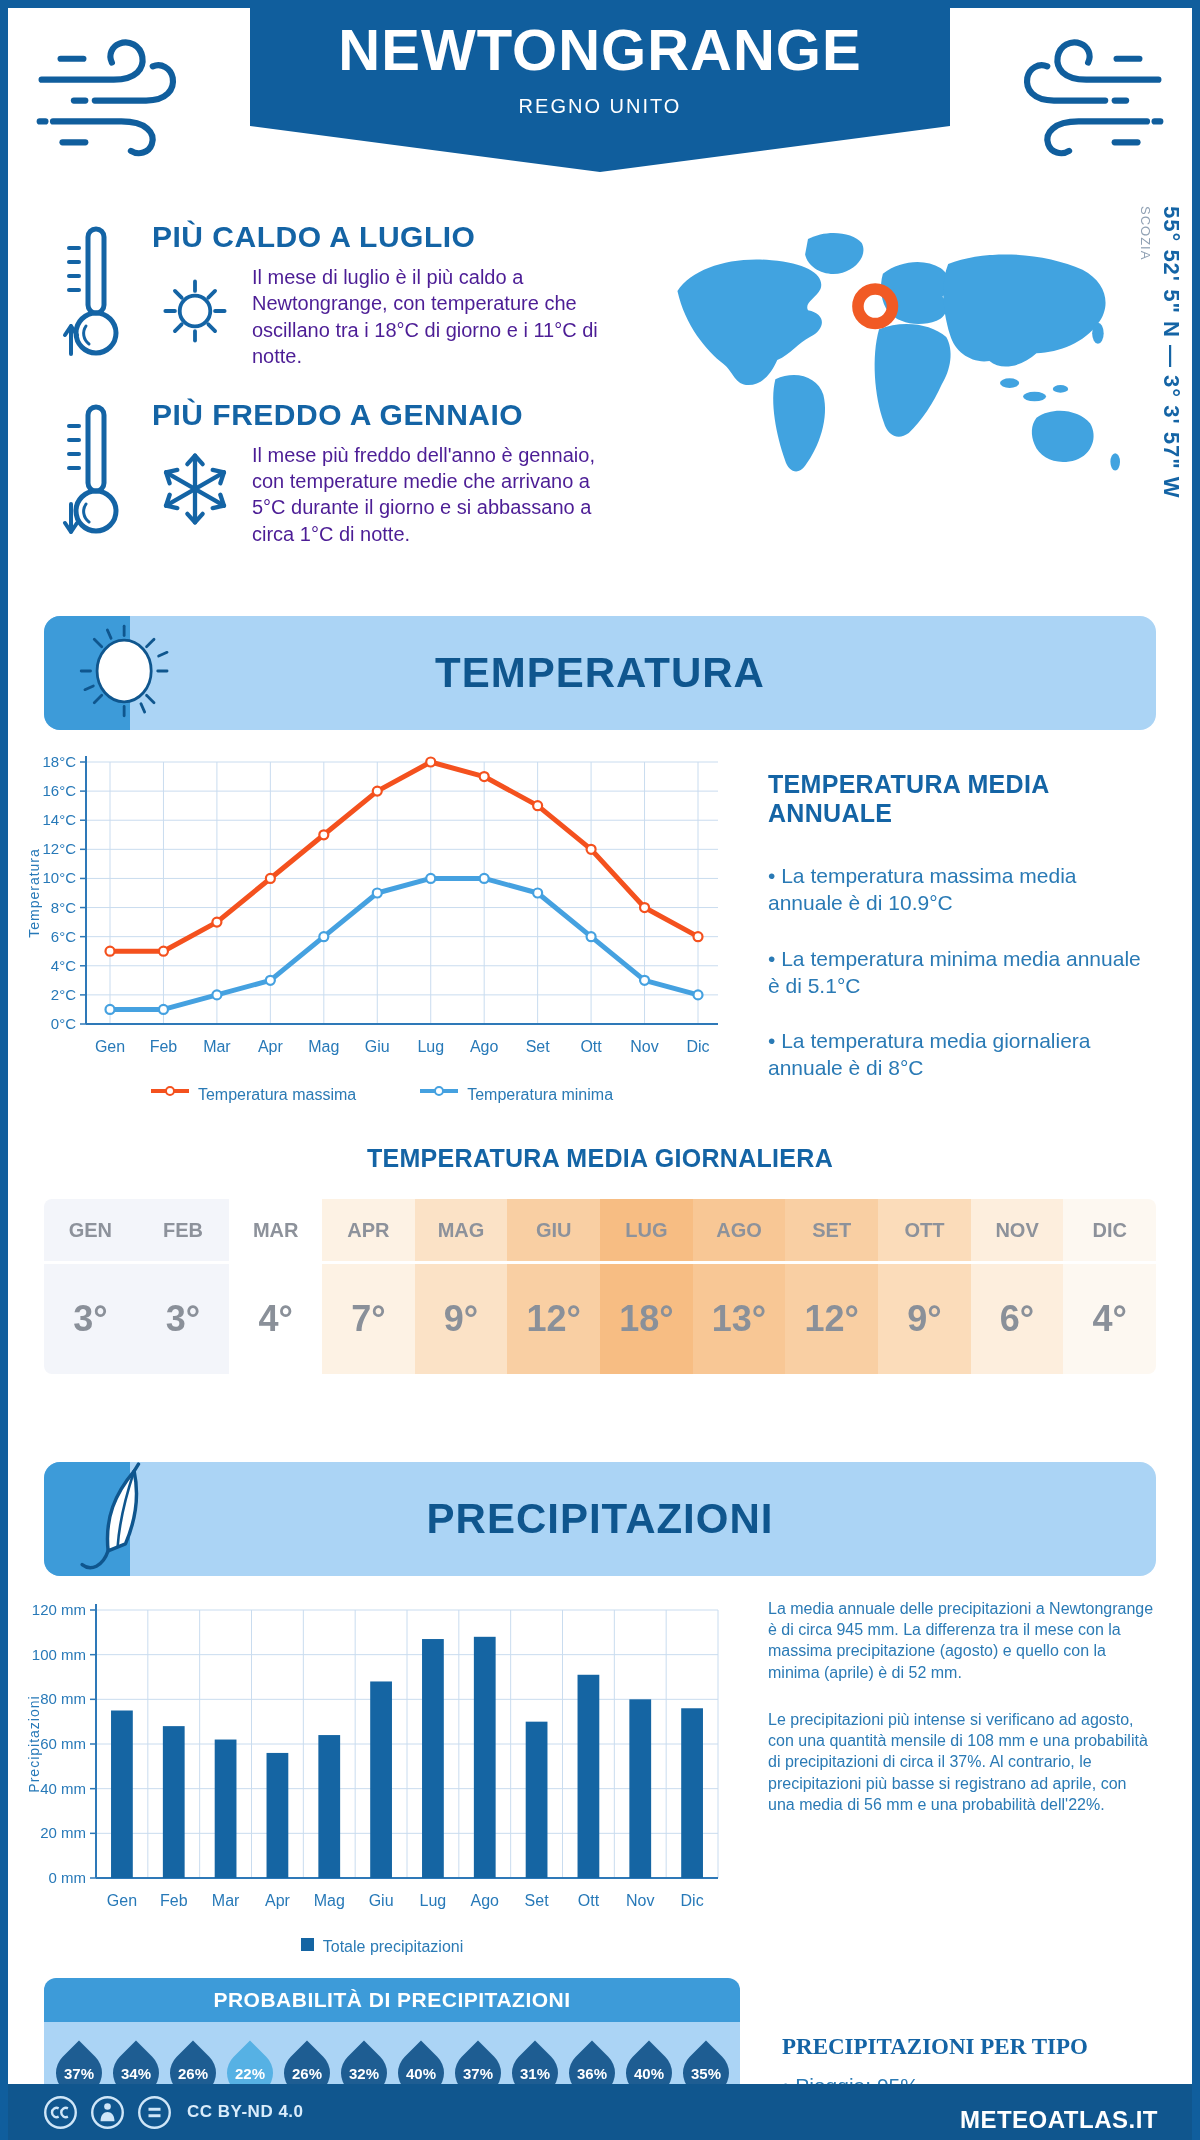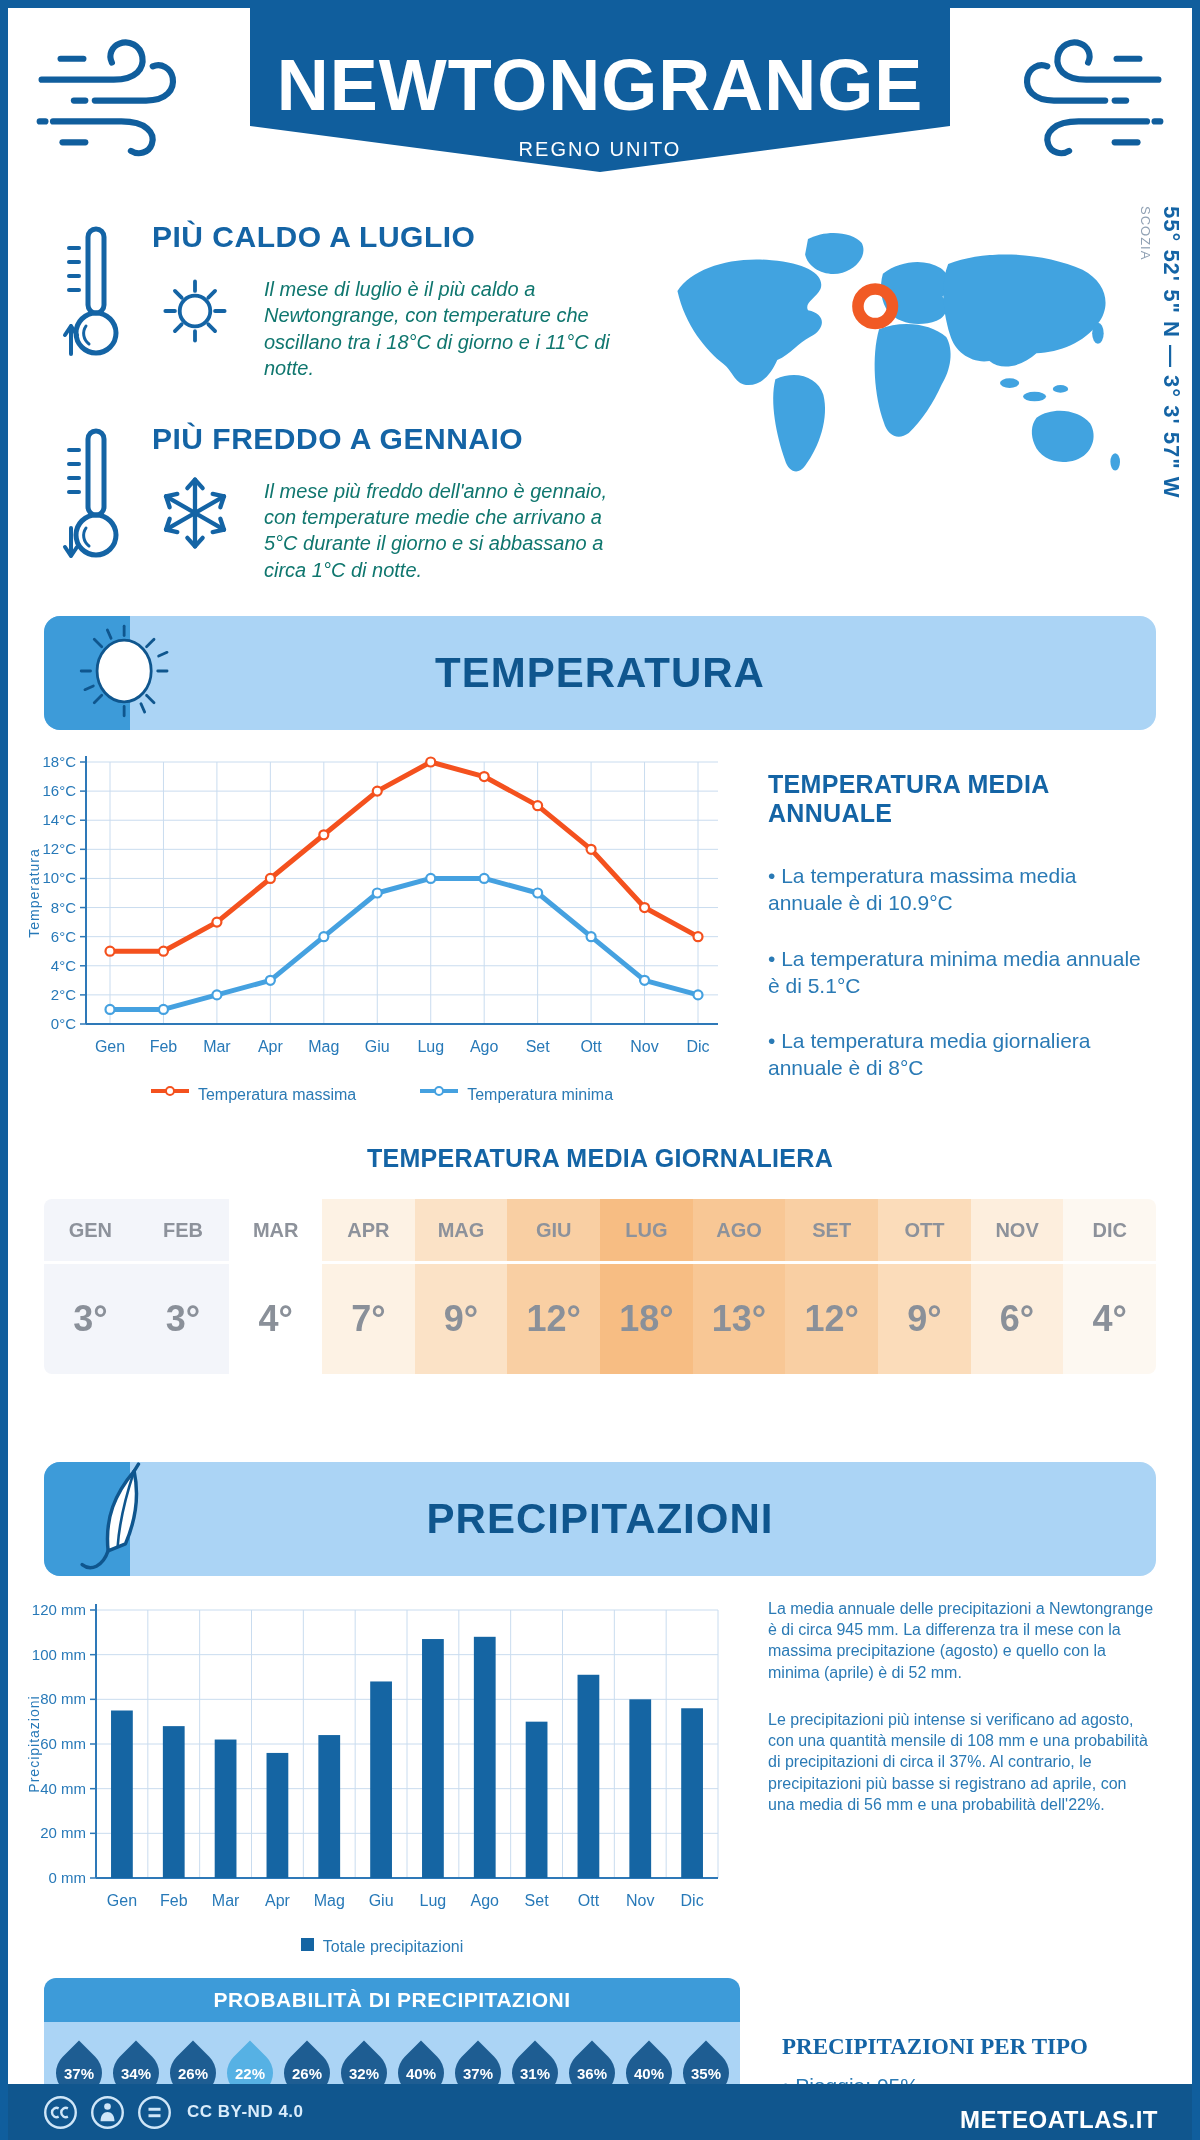--- a/index.html
+++ b/index.html
@@ -9,32 +9,32 @@
   svg{font-family:"Liberation Sans",sans-serif;}
 
   
   .header{position:relative;height:172px;}
   .wind{position:absolute;top:18px;width:152px;height:132px;}
   .wind.left{left:26px;}
   .wind.right{right:26px;transform:scaleX(-1);}
   .banner{position:absolute;left:50%;transform:translateX(-50%);top:0;width:700px;height:164px;
           background:#105e9d;clip-path:polygon(0 0,100% 0,100% 72%,50% 100%,0 72%);
           color:#fff;text-align:center;}
-  .banner h1{margin:36px 0 0;font-size:72px;font-weight:bold;letter-spacing:1px;}
+  .banner h1{margin:8px 0 0;font-size:58px;font-weight:bold;letter-spacing:1px;}
   .banner .sub{margin-top:12px;font-size:20px;letter-spacing:2px;}
 
   
   .intro{display:flex;padding:12px 0 0 40px;height:420px;box-sizing:border-box;}
   .intro-left{width:600px;flex:none;}
   .info-block{display:flex;margin-top:26px;}
   .thermo-col{width:104px;flex:none;padding-top:4px;}
   .ib-body h2{color:#1464a5;font-size:30px;margin:2px 0 10px;letter-spacing:.5px;}
   .ib-row{display:flex;}
   .sub-icon{width:100px;flex:none;padding-top:4px;}
-  .ib-row p{margin:12px;color:#0f766e;font-size:20px;line-height:1.32;max-width:370px;font-style:italic;}
+  .ib-row p{margin:0;color:#4c1d95;font-size:20px;line-height:1.32;max-width:370px;}
   .intro-right{flex:1;position:relative;padding-top:10px;}
   .map{width:492px;height:288px;margin:16px 0 0 10px;}
   .coords{position:absolute;top:14px;right:8px;display:flex;gap:5px;}
   .coords .region{writing-mode:vertical-rl;font-size:13px;color:#8fa0b3;letter-spacing:1px;}
   .coords .coord{writing-mode:vertical-rl;font-size:22px;font-weight:bold;color:#1464a5;letter-spacing:1px;}
 
   
   .band{margin:16px 36px 0;height:114px;border-radius:16px;background:#abd4f5;position:relative;
         display:flex;align-items:center;justify-content:center;overflow:hidden;}
   .band::before{content:"";position:absolute;left:0;top:0;bottom:0;width:86px;background:#3d9bd9;}

